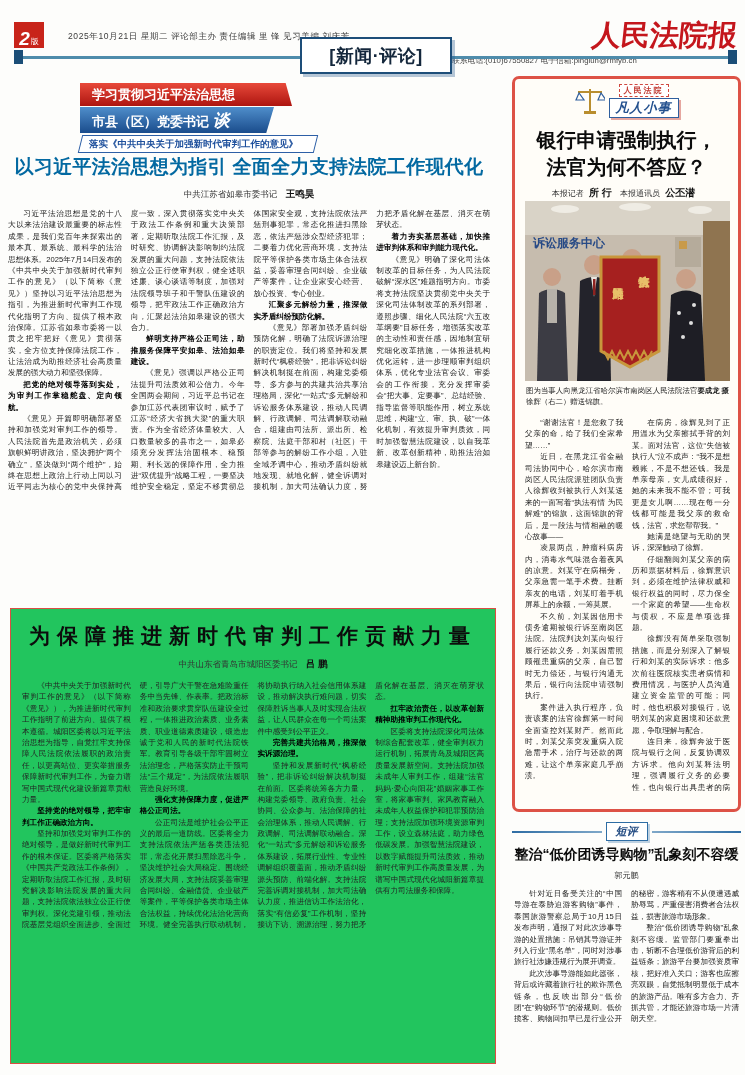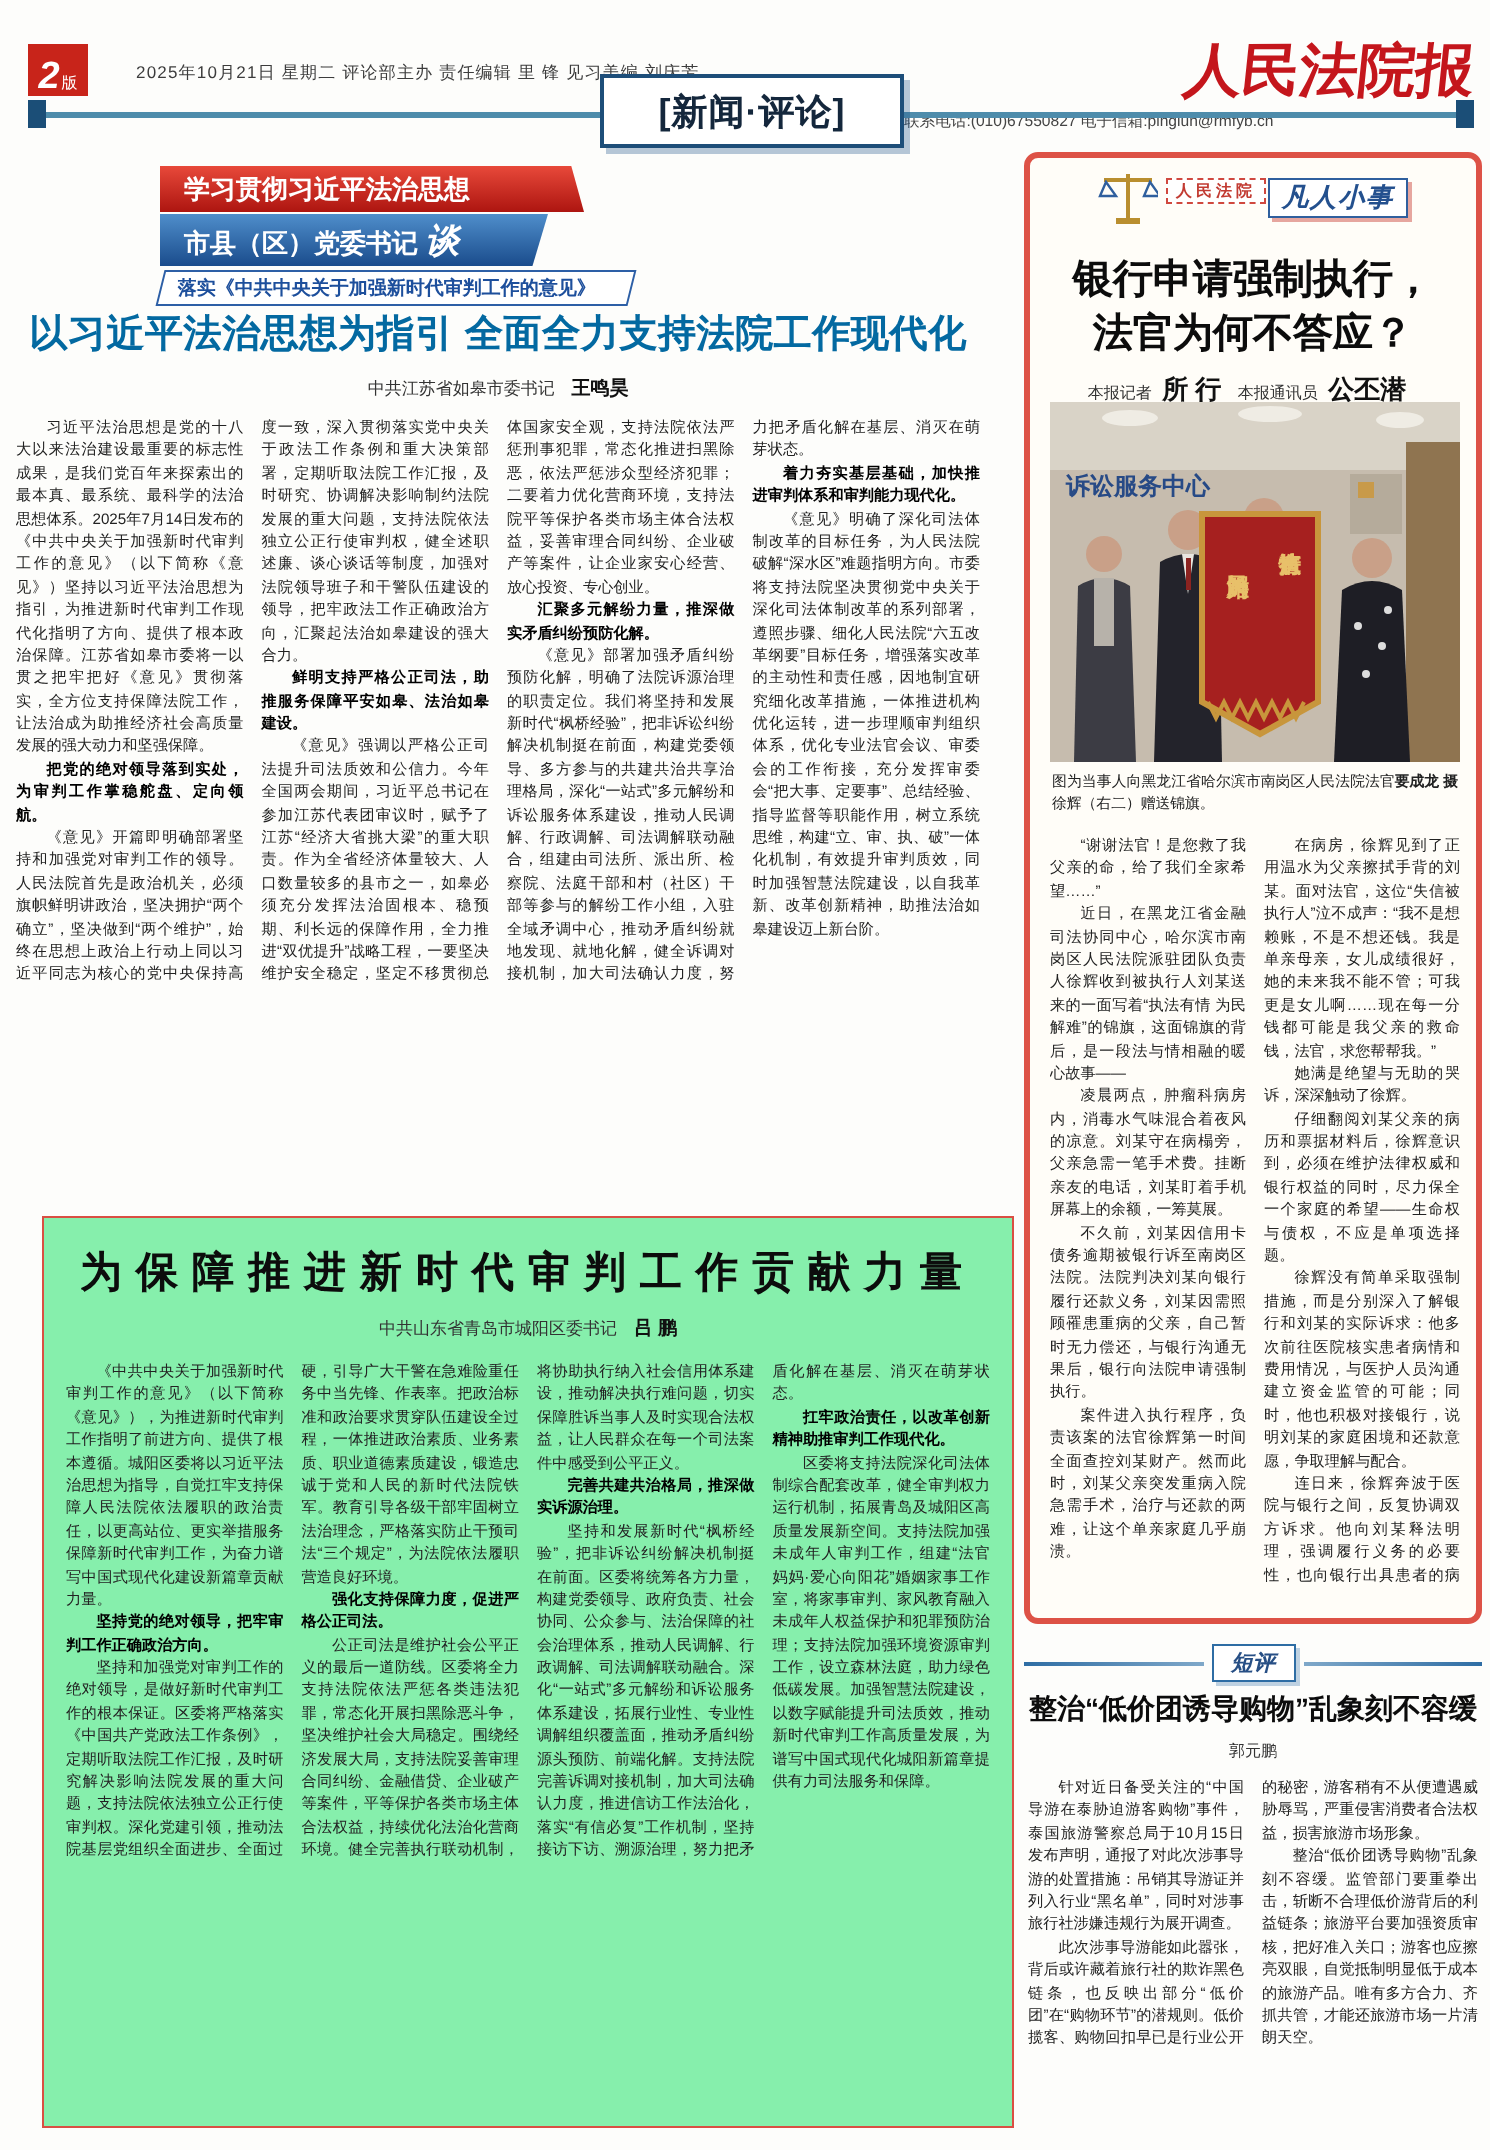--- a/index.html
+++ b/index.html
@@ -40,38 +40,38 @@
   .byline{position:absolute;left:0;width:100%;text-align:center;color:#333;}
   .a1-byline{top:108px;font-size:8.5px;}
   .byline b{font-size:9.5px;color:#111;margin-left:6px;}
   .body-cols{text-align:justify;font-size:7.6px;line-height:1.5;color:#222;overflow:hidden;}
   .cols4{column-count:4;column-gap:9px;}
   .cols2{column-count:2;column-gap:9px;}
   .a1-body{position:absolute;left:0;top:128px;width:482px;height:392px;}
   .para{margin:0;text-indent:2em;}
   .bold-sub{font-weight:bold;color:#000;}
   
-  #article2{position:absolute;left:21px;top:608px;width:486px;height:456px;
-        border:1.5px solid #d94f43;background:#86efac;box-sizing:border-box;}
+  #article2{position:absolute;left:10px;top:608px;width:486px;height:456px;
+        border:1.5px solid #d94f43;background:#22c55e;box-sizing:border-box;}
   .a2-headline{margin-top:13px;text-align:center;font-size:21px;font-weight:900;color:#0c0c0c;
         letter-spacing:7px;white-space:nowrap;}
   .a2-byline{position:static;display:block;margin-top:8px;font-size:8.5px;text-align:center;color:#333;}
   .a2-body{margin:9px 11px 0 11px;height:352px;}
   
   #article3{position:absolute;left:512px;top:76px;width:229px;height:736px;box-sizing:border-box;
         border:3px solid #dd5246;border-radius:7px;background:#fffdf8;}
   .logo-row{position:absolute;left:0;top:5px;width:100%;display:flex;align-items:center;justify-content:center;gap:4px;}
-  .logo-badges{display:flex;flex-direction:row;align-items:flex-start;gap:1px;}
+  .logo-badges{display:flex;flex-direction:column;align-items:center;gap:1px;}
   .logo-b1{border:1px dashed #d0483f;color:#c23b32;font-size:8px;font-weight:bold;padding:0 4px;letter-spacing:2px;background:#fff;}
   .logo-b2{border:1.5px solid #2f5f9e;color:#23508e;font-weight:900;font-style:italic;
         font-size:13px;padding:0 6px;background:#fff;box-shadow:2px 2px 0 rgba(200,60,50,.45);letter-spacing:1px;}
   .a3-headline{position:absolute;left:0;top:48px;width:100%;text-align:center;font-size:20px;
         font-weight:900;color:#0c0c0c;line-height:1.35;}
   .a3-byline{top:107px;font-size:8px;}
-  .a3-byline b{font-size:13px;margin-left:3px;margin-right:6px;margin-top:24px;}
+  .a3-byline b{font-size:10px;margin-left:3px;margin-right:6px;margin-top:24px;}
   .photo-wrap{position:absolute;left:10px;top:122px;width:205px;height:180px;}
   .caption{position:absolute;left:11px;top:306px;width:203px;font-size:7.4px;line-height:1.55;
         text-align:justify;color:#222;}
   .caption .credit{font-weight:bold;float:right;}
   .a3-body{position:absolute;left:10px;top:338px;width:205px;height:384px;}
   
   #shortreview{position:absolute;left:512px;top:820px;width:229px;height:244px;}
   .sr-divider{position:absolute;left:0;top:2px;width:100%;display:flex;align-items:center;}
   .sr-line{flex:1;height:2px;background:linear-gradient(90deg,#2e6da4,#7fa8c9);}
   .sr-line.r{background:linear-gradient(90deg,#7fa8c9,#2e6da4);}

